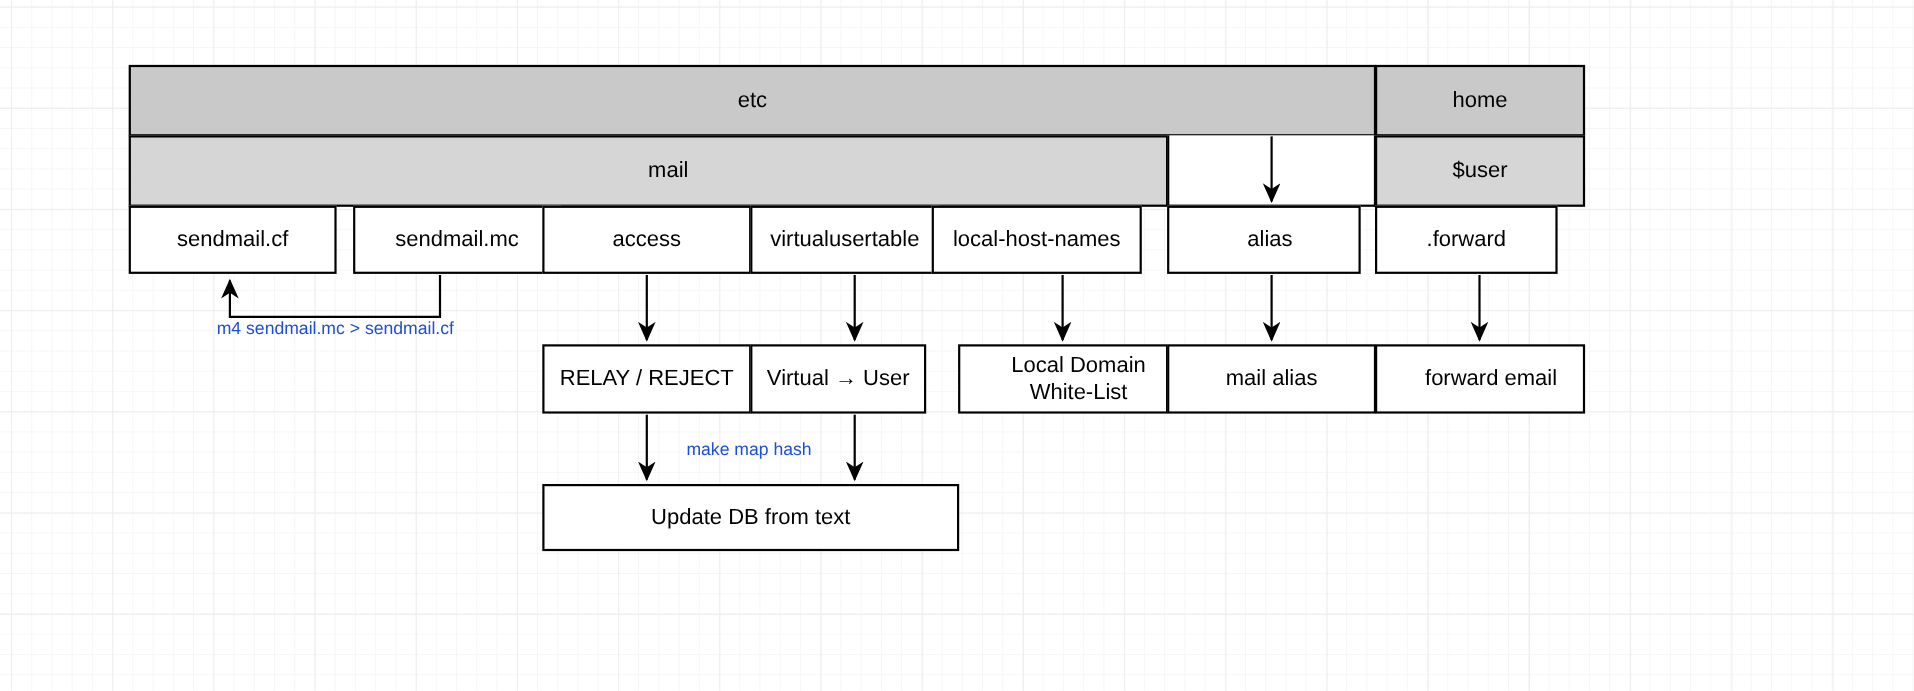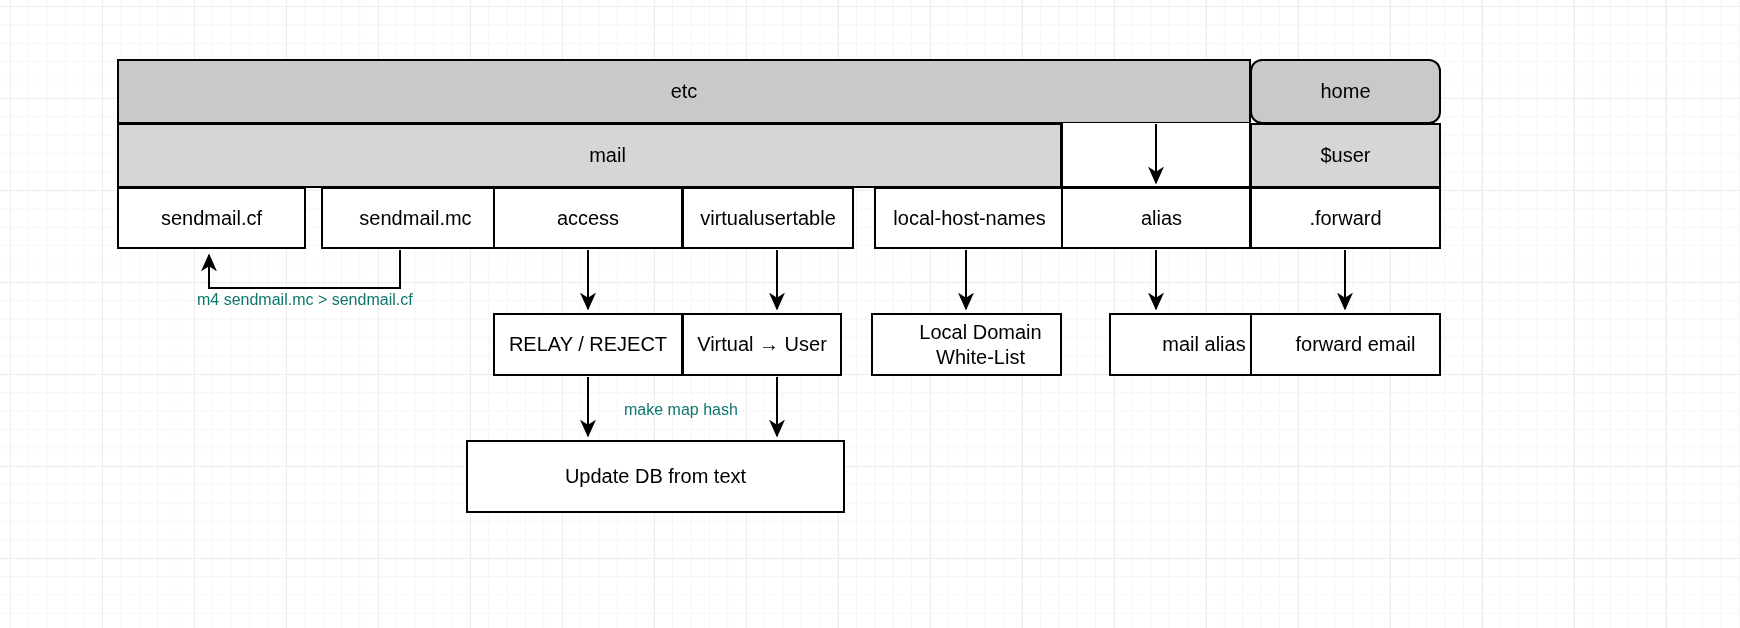--- a/index.html
+++ b/index.html
@@ -54,21 +54,21 @@
     font-family: "Liberation Sans", sans-serif;
     white-space: pre-line;
   }
   .box.gray-dark  { background: #c9c9c9; }
   .box.gray-light { background: #d6d6d6; }
   .box.plain      { background: #ffffff; }
 
   .edge-label {
     position: absolute;
     font-size: 16px;
-    color: #0f766e;
+    color: #1d4ed8;
     font-family: "Liberation Sans", sans-serif;
     white-space: nowrap;
   }
 
   svg.arrows {
     position: absolute;
     left: 0; top: 0;
     width: 1740px;
     height: 628px;
     overflow: visible;
@@ -78,21 +78,21 @@
 </head>
 <body>
 
 <div id="canvas"></div>
 
 <div class="layer">
 
   <div class="box gray-dark" style="left:117px; top:59px; width:1134px; height:65px;">
     <span>etc</span>
   </div>
-  <div class="box gray-dark" style="left:1250px; top:59px; width:191px; height:65px;border-radius:12px;">
+  <div class="box gray-dark" style="left:1250px; top:59px; width:191px; height:65px;">
     <span>home</span>
   </div>
 
   <div class="box gray-light" style="left:117px; top:123px; width:945px; height:65px;padding-left:36px;">
     <span>mail</span>
   </div>
   <div class="box plain" style="left:1061px; top:123px; width:190px; height:65px; border-left-width:2px; border-right-width:2px; border-top-width:0px; border-bottom-width:2px;">
     <span></span>
   </div>
   <div class="box gray-light" style="left:1250px; top:123px; width:191px; height:65px;">
@@ -104,48 +104,48 @@
   </div>
   <div class="box plain" style="left:305px; top:187px; width:189px; height:62px;margin-left:16px;">
     <span>sendmail.mc</span>
   </div>
   <div class="box plain" style="left:493px; top:187px; width:190px; height:62px;">
     <span>access</span>
   </div>
   <div class="box plain" style="left:682px; top:187px; width:172px; height:62px;">
     <span>virtualusertable</span>
   </div>
-  <div class="box plain" style="left:874px; top:187px; width:191px; height:62px;">
+  <div class="box plain" style="left:847px; top:187px; width:191px; height:62px;">
     <span>local-host-names</span>
   </div>
-  <div class="box plain" style="left:1061px; top:187px; width:190px; height:62px;padding-left:11px;">
+  <div class="box plain" style="left:1061px; top:187px; width:176px; height:62px;padding-left:11px;">
     <span>alias</span>
   </div>
-  <div class="box plain" style="left:1250px; top:187px; width:191px; height:62px;">
+  <div class="box plain" style="left:1250px; top:187px; width:166px; height:62px;">
     <span>.forward</span>
   </div>
 
   <div class="box plain" style="left:493px; top:313px; width:190px; height:63px;">
     <span>RELAY / REJECT</span>
   </div>
   <div class="box plain" style="left:682px; top:313px; width:160px; height:63px;">
     <span>Virtual → User</span>
   </div>
   <div class="box plain" style="left:871px; top:313px; width:191px; height:63px;padding-left:28px;">
     <span>Local Domain
 White-List</span>
   </div>
-  <div class="box plain" style="left:1061px; top:313px; width:190px; height:63px;margin-left:48px;">
+  <div class="box plain" style="left:1061px; top:313px; width:190px; height:63px;">
     <span>mail alias</span>
   </div>
   <div class="box plain" style="left:1250px; top:313px; width:191px; height:63px;padding-left:20px;">
     <span>forward email</span>
   </div>
 
-  <div class="box plain" style="left:466px; top:440px; width:379px; height:73px;">
+  <div class="box plain" style="left:493px; top:440px; width:379px; height:61px;">
     <span>Update DB from text</span>
   </div>
 
   <svg class="arrows" viewBox="0 0 1740 628">
     <defs>
       <marker id="ah" markerWidth="10" markerHeight="10" refX="8.2" refY="4" orient="auto" markerUnits="strokeWidth">
         <path d="M0,0 L9,4 L0,8 L2.6,4 z" fill="#000000"></path>
       </marker>
     </defs>
 

